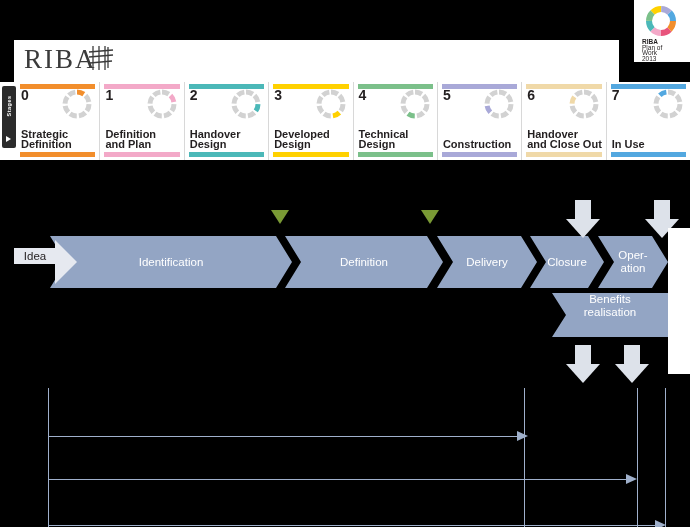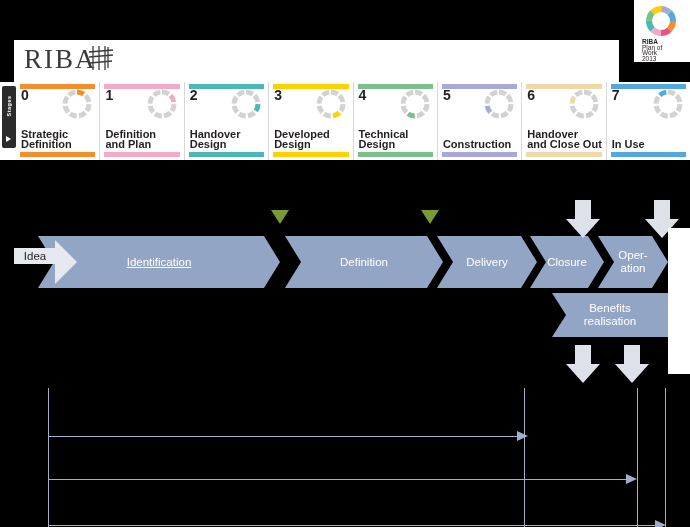--- a/index.html
+++ b/index.html
@@ -109,21 +109,21 @@
     position:absolute;left:41px;top:0;width:0;height:0;
     border-left:22px solid #e6e9f0;
     border-top:22px solid transparent;border-bottom:22px solid transparent;
   }
 
   
   #benefits-bar{
     left:552px;top:293px;width:116px;height:44px;
     background:#93a5c4;
     color:#ffffff;font-size:11.5px;line-height:13px;text-align:center;
-    display:flex;align-items:center;justify-content:center;
+    display:flex;justify-content:center;
     clip-path:polygon(0 0,100% 0,100% 100%,0 100%,14px 50%);
   }
 
   
   .green-tri{
     position:absolute;width:0;height:0;
     border-left:9px solid transparent;border-right:9px solid transparent;
     border-top:14px solid #7a9a35;
   }
   .down-arrow{position:absolute;width:34px;height:38px;}
@@ -346,21 +346,21 @@
       </div>
       <div class="stage-bar-bottom" style="background: rgb(83, 168, 224);"></div>
     </div>
   </div>
 <div class="stage" id="stages-tab">
   <div class="vtxt">Stages</div>
   <div class="tri"></div>
 </div>
 
 <div class="stage" id="process-band">
-    <div class="chev" style="left: 38px; width: 242px; clip-path: polygon(0px 0px, calc(100% - 16px) 0px, 100% 50%, calc(100% - 16px) 100%, 0px 100%, 16px 50%); text-decoration: underline;">
+    <div class="chev" style="left: 50px; width: 242px; clip-path: polygon(0px 0px, calc(100% - 16px) 0px, 100% 50%, calc(100% - 16px) 100%, 0px 100%, 16px 50%);">
       <div>Identification</div>
     </div>
     <div class="chev" style="left: 285px; width: 158px; clip-path: polygon(0px 0px, calc(100% - 16px) 0px, 100% 50%, calc(100% - 16px) 100%, 0px 100%, 16px 50%);">
       <div>Definition</div>
     </div>
     <div class="chev" style="left: 530px; width: 74px; clip-path: polygon(0px 0px, calc(100% - 16px) 0px, 100% 50%, calc(100% - 16px) 100%, 0px 100%, 16px 50%);">
       <div>Closure</div>
     </div>
     <div class="chev" style="left: 437px; width: 100px; clip-path: polygon(0px 0px, calc(100% - 16px) 0px, 100% 50%, calc(100% - 16px) 100%, 0px 100%, 16px 50%);">
       <div>Delivery</div>

